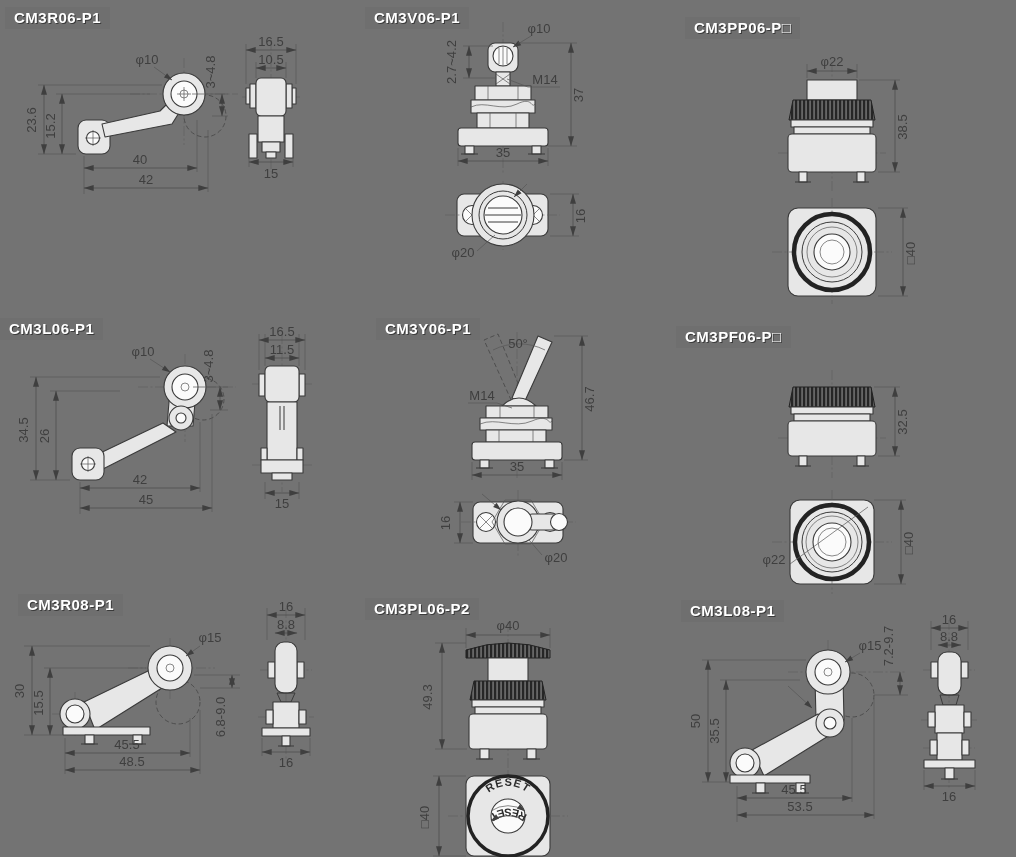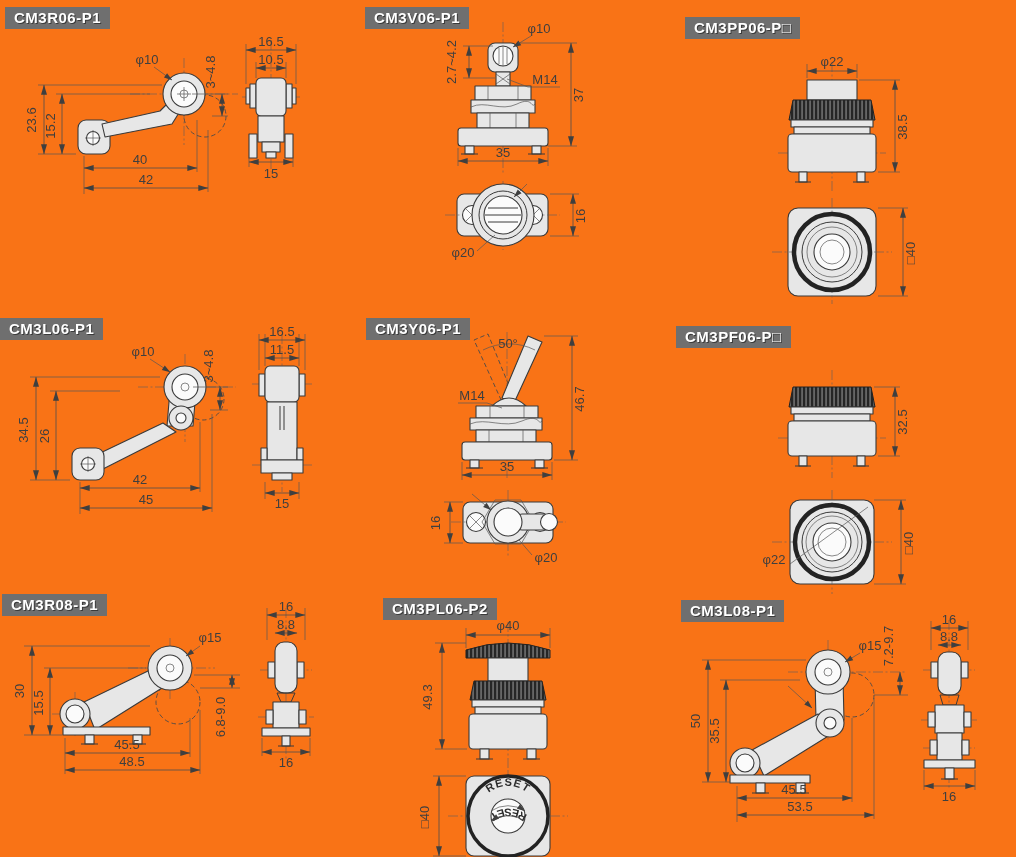--- a/index.html
+++ b/index.html
@@ -1,18 +1,18 @@
 <!DOCTYPE html>
 <html><head>
 <meta charset="utf-8">
 <style>
 *{margin:0;padding:0;box-sizing:border-box}
 html,body{background:#ffffff}
 body{font-family:"Liberation Sans",sans-serif}
-.sheet{position:relative;width:1016px;height:857px;background:#f97316;overflow:hidden}
+.sheet{position:relative;width:1016px;height:857px;background:#737373;overflow:hidden}
 .cell{position:absolute}
 .plabel{position:absolute;z-index:3;background:#6f6f6f;color:#fff;font-size:15px;font-weight:700;letter-spacing:.5px;padding:2px 9px 3px;text-shadow:1px 1px 0 #3a3a3a;white-space:nowrap}
 .cell svg{position:absolute;left:0;top:0}
 svg text{font-family:"Liberation Sans",sans-serif;font-size:13px;fill:#3f3f3f}
 .outline{fill:#e7e7e7;stroke:#3a3a3a;stroke-width:1.1;stroke-linejoin:round}
 .white{fill:#fbfbfb;stroke:#3a3a3a;stroke-width:1.1}
 .ln{fill:none;stroke:#3a3a3a;stroke-width:1}
 .thin{fill:none;stroke:#565656;stroke-width:.7}
 .dim{fill:none;stroke:#4f4f4f;stroke-width:.8}
 .cl{fill:none;stroke:#606060;stroke-width:.6;stroke-dasharray:10 2.5 2 2.5}
@@ -298,21 +298,21 @@
     <line class="dim" x1="265" y1="48" x2="299" y2="48" marker-start="url(#ah)" marker-end="url(#ah)"></line>
     <text x="282" y="44" text-anchor="middle">11.5</text>
     <line class="thin" x1="265" y1="172" x2="265" y2="189"></line>
           <line class="thin" x1="299" y1="172" x2="299" y2="189"></line>
     <line class="dim" x1="265" y1="183" x2="299" y2="183" marker-start="url(#ah)" marker-end="url(#ah)"></line>
     <text x="282" y="198" text-anchor="middle">15</text>
   </g>
 </svg>
 </section>
 
-<section class="cell" style="left:356px;top:310px;width:310px;height:280px">
+<section class="cell" style="left:366px;top:310px;width:310px;height:280px">
 <div class="plabel" style="left:10px;top:8px">CM3Y06-P1</div>
 <svg width="310" height="280" viewBox="0 0 310 280">
   <g>
     <line class="cl" x1="151" y1="22" x2="151" y2="168"></line>
     <polygon class="ph" points="158,88 132,24 118,30 146,92"></polygon>
     <polygon class="outline" points="146,88 172,26 186,32 158,93"></polygon>
     <path class="thin" d="M127,40 A58,58 0 0 1 179,40"></path>
     <path class="outline" d="M136,96 Q153,80 170,96 Z"></path>
     <rect class="outline" x="120" y="96" width="62" height="12"></rect>
     <line class="thin" x1="134" y1="96" x2="134" y2="108"></line>
@@ -406,21 +406,21 @@
     <text x="114" y="254" text-anchor="middle">φ22</text>
     <line class="thin" x1="214" y1="190" x2="246" y2="190"></line>
           <line class="thin" x1="214" y1="274" x2="246" y2="274"></line>
     <line class="dim" x1="241" y1="190" x2="241" y2="274" marker-start="url(#ah)" marker-end="url(#ah)"></line>
     <text x="253" y="233" text-anchor="middle" transform="rotate(-90 253 233)">□40</text>
   </g>
 </svg>
 </section>
 
 <section class="cell" style="left:0;top:590px;width:340px;height:267px">
-<div class="plabel" style="left:2px;top:4px">CM3R08-P1</div>
+<div class="plabel" style="left:18px;top:4px">CM3R08-P1</div>
 <svg width="340" height="267" viewBox="0 0 340 267">
   <g>
     <line class="cl" x1="128" y1="78" x2="215" y2="78"></line>
           <line class="cl" x1="170" y1="48" x2="170" y2="110"></line>
     <line class="cl" x1="52" y1="124" x2="98" y2="124"></line>
           <line class="cl" x1="75" y1="102" x2="75" y2="146"></line>
     <circle class="ph" cx="178" cy="112" r="22"></circle>
     <polygon class="outline" points="84,112 150,80 170,93 95,140"></polygon>
     <circle class="outline" cx="75" cy="124" r="15"></circle>
     <circle class="white" cx="75" cy="124" r="9"></circle>
@@ -479,21 +479,21 @@
     <text x="286" y="39" text-anchor="middle">8.8</text>
     <line class="thin" x1="262" y1="148" x2="262" y2="166"></line>
           <line class="thin" x1="310" y1="148" x2="310" y2="166"></line>
     <line class="dim" x1="262" y1="162" x2="310" y2="162" marker-start="url(#ah)" marker-end="url(#ah)"></line>
     <text x="286" y="177" text-anchor="middle">16</text>
   </g>
 </svg>
 </section>
 
 <section class="cell" style="left:355px;top:590px;width:310px;height:267px">
-<div class="plabel" style="left:28px;top:8px">CM3PL06-P2</div>
+<div class="plabel" style="left:10px;top:8px">CM3PL06-P2</div>
 <svg width="310" height="267" viewBox="0 0 310 267">
   <g>
     <line class="cl" x1="153" y1="32" x2="153" y2="180"></line>
     <path class="kn" d="M111,68 L111,60 Q153,46 195,60 L195,68 Z"></path>
     <rect class="outline" x="133" y="68" width="40" height="23"></rect>
     <polygon class="kn" points="119,91 187,91 191,110 115,110"></polygon>
     <rect class="outline" x="117" y="110" width="72" height="7"></rect>
     <rect class="outline" x="120" y="117" width="66" height="7"></rect>
     <rect class="outline" x="114" y="124" width="78" height="35" rx="4"></rect>
     <rect class="outline" x="125" y="159" width="9" height="10"></rect>

